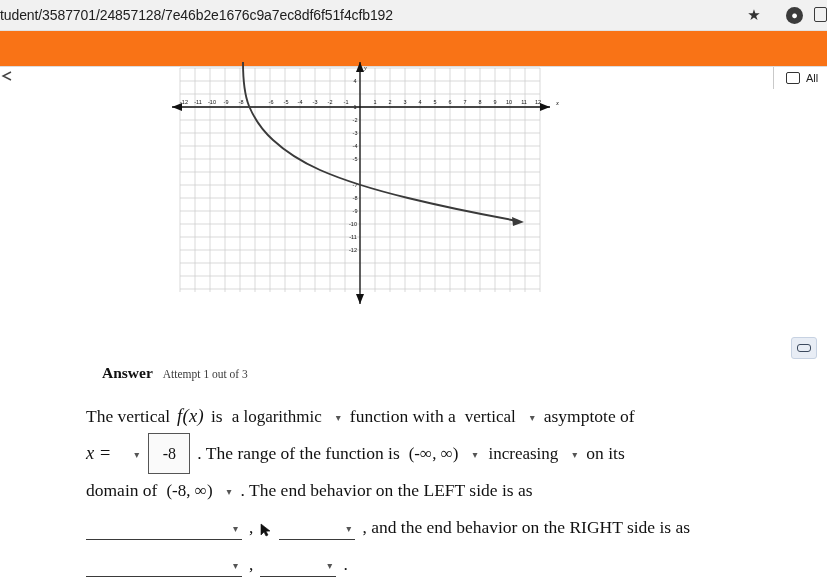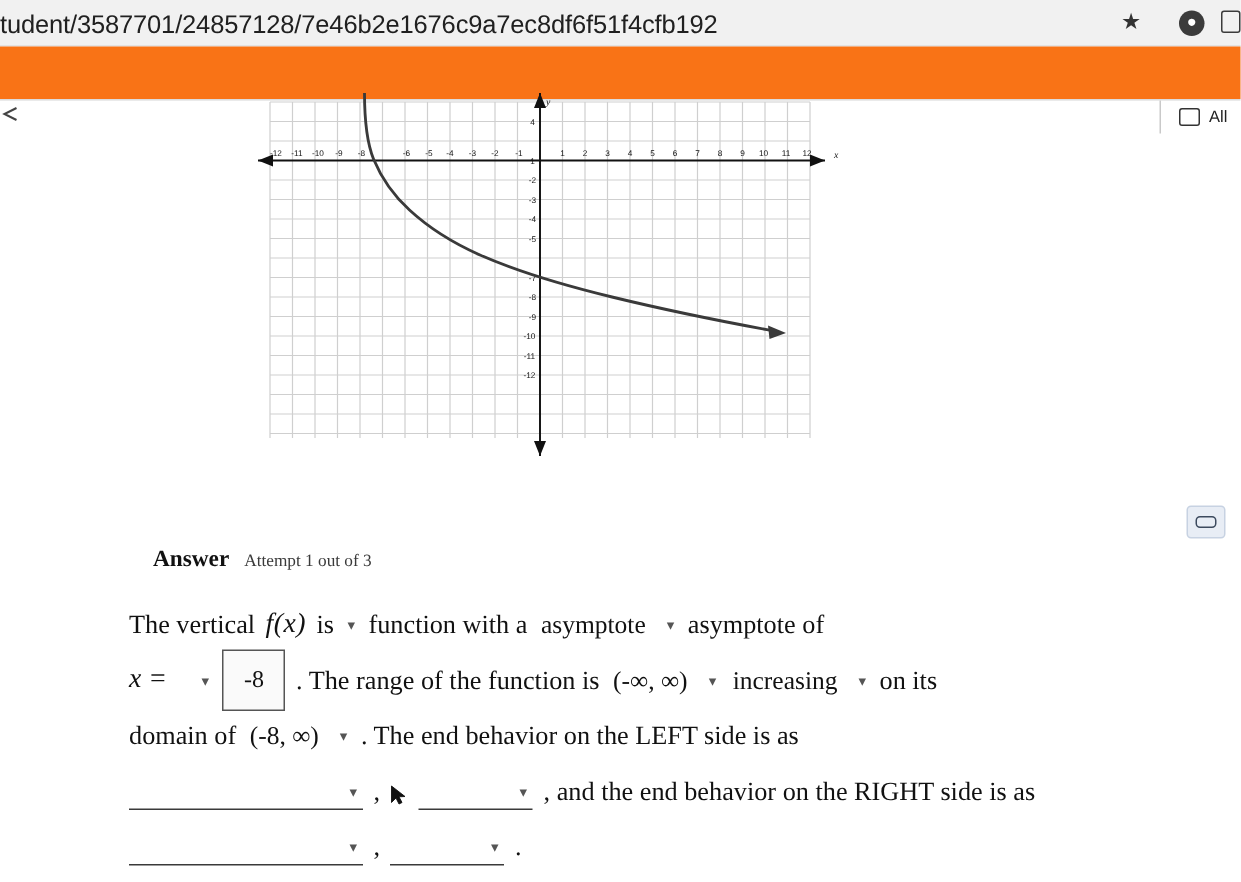--- a/index.html
+++ b/index.html
@@ -30,21 +30,21 @@
     left: 0; top: 0;
     width: 827px;
     height: 30px;
     background: #f1f1f1;
     border-bottom: 1px solid #e2e2e2;
   }
   .url-text {
     position: absolute;
     left: 0px; top: 7px;
     font-family: "Liberation Sans", sans-serif;
-    font-size: 17px;
+    font-size: 14px;
     color: #202020;
     white-space: nowrap;
     letter-spacing: -0.1px;
   }
   .star-icon {
     position: absolute;
     left: 746px; top: 7px;
     width: 16px; height: 16px;
     color: #333;
     font-size: 15px;
@@ -370,25 +370,26 @@
 </div>
 <div class="comment-btn"></div>
 
 <div class="prob">
 
   <div class="line">
     <span>The vertical</span>
     <span class="fx">f(x)</span>
     <span>is</span>
     <span class="dd">
+      <span>a logarithmic</span>
       <span class="caret">▾</span>
     </span>
     <span>function with a</span>
     <span class="dd">
-      <span>asymptote</span>
+      <span>vertical</span>
       <span class="caret">▾</span>
     </span>
     <span>asymptote of</span>
   </div>
 
   <div class="line">
     <span class="mathvar">x =</span>
     <span class="dd">
       <span></span>
       <span class="caret">▾</span>

